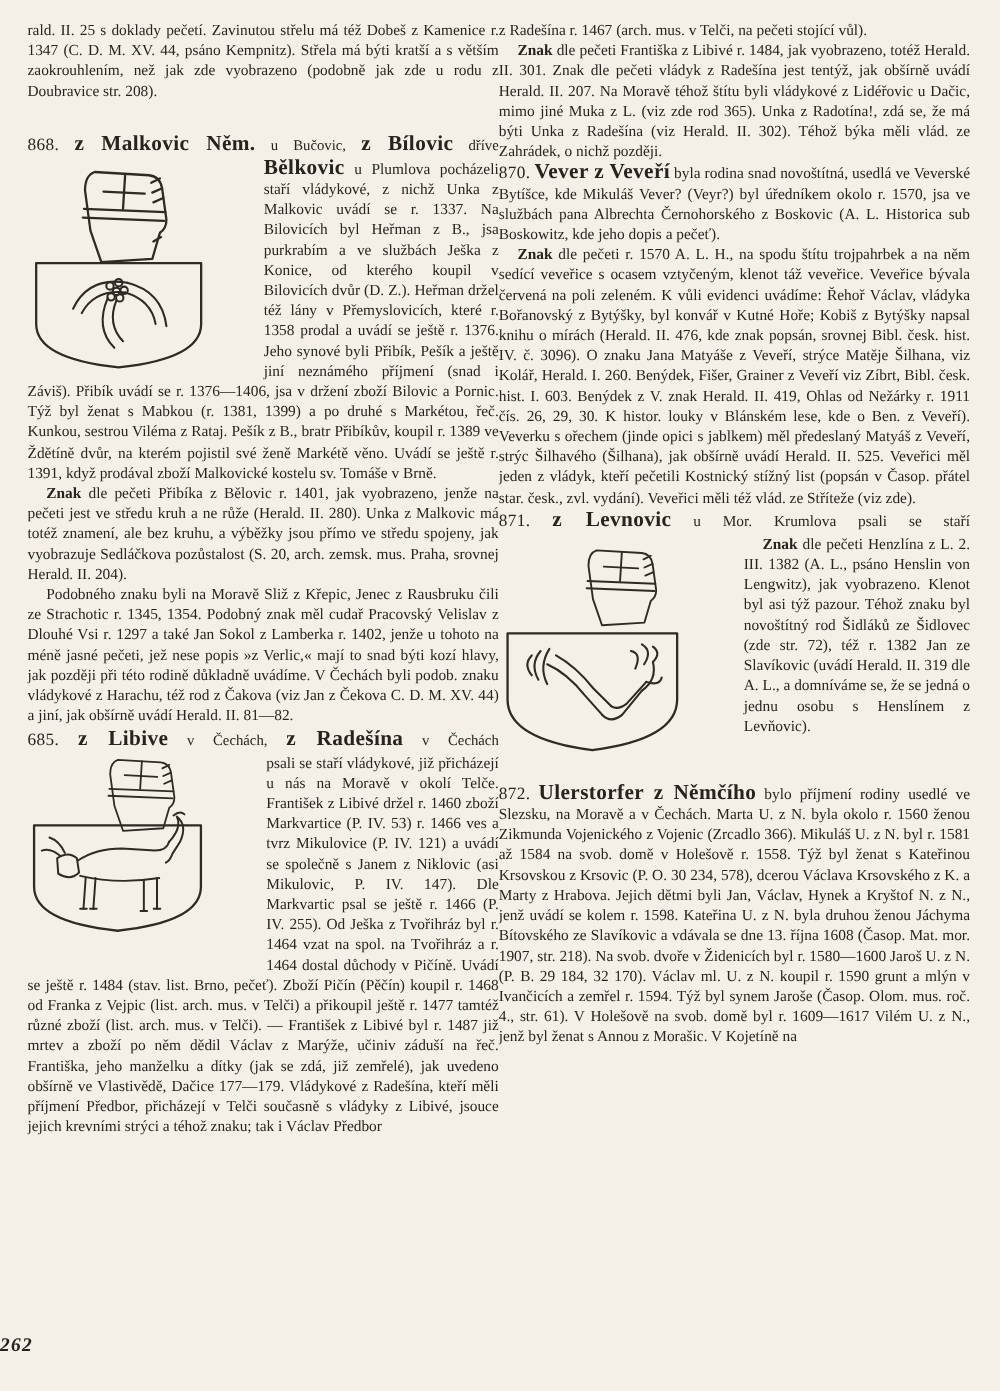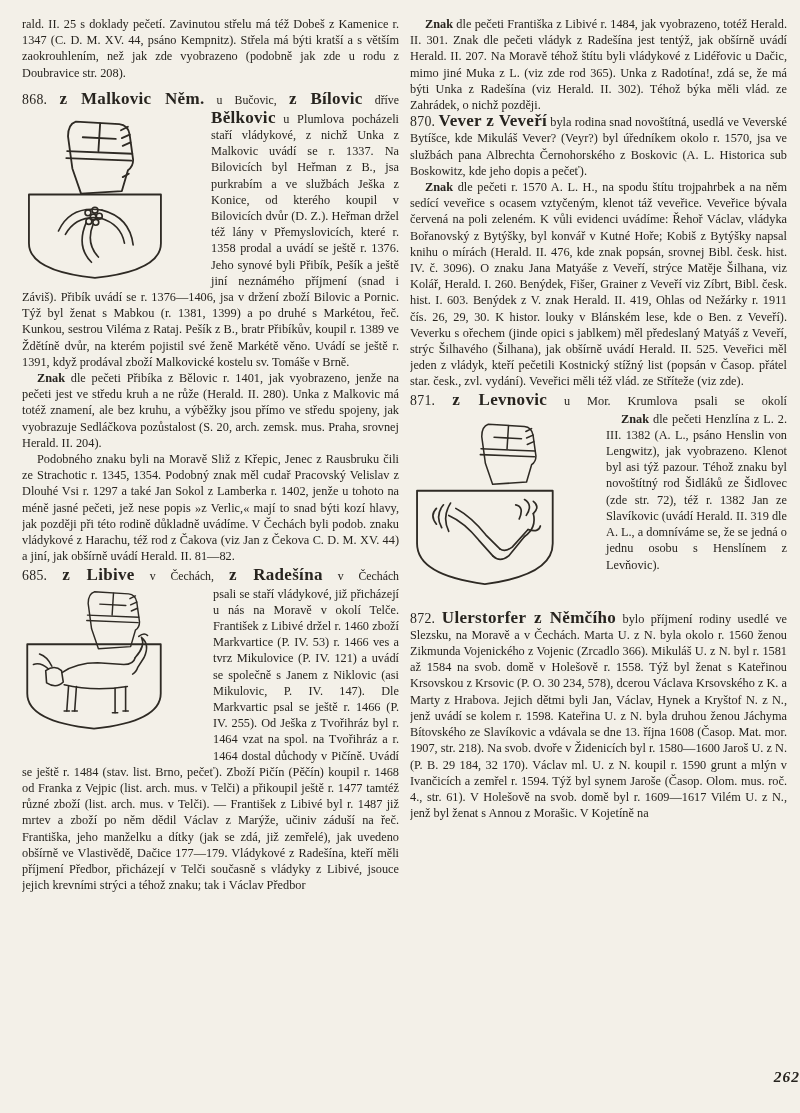--- a/index.html
+++ b/index.html
@@ -7,30 +7,29 @@
     width:800px;height:1113px;
     background:#f3f0e8;
     color:#27241f;
     font-family:"Liberation Serif", serif;
     position:relative;
     overflow:hidden;
   }
   .page{
     padding:16px 14px 0 22px;
     display:flex;
-    gap:11px;
     height:1060px;
     overflow:hidden;
   }
   .col{width:377px;flex:0 0 377px;overflow:hidden;}
   p{margin:0;font-size:12.3px;line-height:16.2px;text-align:justify;}
   .ind{text-indent:15px;}
   b{font-weight:700;}
   .entry{display:block;}
-  .m1{margin-top:8px;}
+  .m1{margin-top:24px;}
   .m2{}
   .hline{
     text-align:justify;
     text-align-last:justify;
     line-height:20px;
     white-space:normal;
   }
   .num{font-size:13.8px;letter-spacing:.3px;}
   .big{font-size:17px;font-weight:700;letter-spacing:.3px;}
   .sm{font-size:11.8px;}
@@ -43,21 +42,21 @@
     stroke-width:2.1;
     fill:none;
     stroke-linecap:round;
     stroke-linejoin:round;
   }
   .arms-a{width:178px;height:170px;}
   .arms-b{width:180px;height:158px;}
   .arms-c{width:185px;height:194px;margin-left:4px;}
   .pageno{
     position:absolute;left:0;right:0;top:1068px;
-    text-align:right;
+    text-align:left;
     font-size:15.5px;font-style:italic;font-weight:700;letter-spacing:1px;
   }
 </style>
 </head>
 <body>
 
 <div class="page">
 
   <div class="col">
 
@@ -143,36 +142,37 @@
           </g>
         </svg>
         <p>psali se staří vládykové, již přicházejí u nás na Moravě v okolí Telče. František z Libivé držel r. 1460 zboží Markvartice (P. IV. 53) r. 1466 ves a tvrz Mikulovice (P. IV. 121) a uvádí se společně s Janem z Niklovic (asi Mikulovic, P. IV. 147). Dle Markvartic psal se ještě r. 1466 (P. IV. 255). Od Ješka z Tvořihráz byl r. 1464 vzat na spol. na Tvořihráz a r. 1464 dostal důchody v Pičíně. Uvádí se ještě r. 1484 (stav. list. Brno, pečeť). Zboží Pičín (Pěčín) koupil r. 1468 od Franka z Vejpic (list. arch. mus. v Telči) a přikoupil ještě r. 1477 tamtéž různé zboží (list. arch. mus. v Telči). — František z Libivé byl r. 1487 již mrtev a zboží po něm dědil Václav z Marýže, učiniv záduší na řeč. Františka, jeho manželku a dítky (jak se zdá, již zemřelé), jak uvedeno obšírně ve Vlastivědě, Dačice 177—179. Vládykové z Radešína, kteří měli příjmení Předbor, přicházejí v Telči současně s vládyky z Libivé, jsouce jejich krevními strýci a téhož znaku; tak i Václav Předbor</p>
       </div>
     </section>
 
   </div>
 
   <div class="col">
 
+    <p>z Radešína r. 1467 (arch. mus. v Telči, na pečeti stojící vůl).</p>
     <p class="ind"><b>Znak</b><span> dle pečeti Františka z Libivé r. 1484, jak vyobrazeno, totéž Herald. II. 301. Znak dle pečeti vládyk z Radešína jest tentýž, jak obšírně uvádí Herald. II. 207. Na Moravě téhož štítu byli vládykové z Lidéřovic u Dačic, mimo jiné Muka z L. (viz zde rod 365). Unka z Radotína!, zdá se, že má býti Unka z Radešína (viz Herald. II. 302). Téhož býka měli vlád. ze Zahrádek, o nichž později.</span></p>
 
     <section class="entry m2">
       <p>
         <span class="num">870.</span>
         <span class="big">Vever z Veveří</span>
         <span>byla rodina snad novoštítná, usedlá ve Veverské Bytíšce, kde Mikuláš Vever? (Veyr?) byl úředníkem okolo r. 1570, jsa ve službách pana Albrechta Černohorského z Boskovic (A. L. Historica sub Boskowitz, kde jeho dopis a pečeť).</span>
       </p>
       <p class="ind"><b>Znak</b><span> dle pečeti r. 1570 A. L. H., na spodu štítu trojpahrbek a na něm sedící veveřice s ocasem vztyčeným, klenot táž veveřice. Veveřice bývala červená na poli zeleném. K vůli evidenci uvádíme: Řehoř Václav, vládyka Bořanovský z Bytýšky, byl konvář v Kutné Hoře; Kobiš z Bytýšky napsal knihu o mírách (Herald. II. 476, kde znak popsán, srovnej Bibl. česk. hist. IV. č. 3096). O znaku Jana Matyáše z Veveří, strýce Matěje Šilhana, viz Kolář, Herald. I. 260. Benýdek, Fišer, Grainer z Veveří viz Zíbrt, Bibl. česk. hist. I. 603. Benýdek z V. znak Herald. II. 419, Ohlas od Nežárky r. 1911 čís. 26, 29, 30. K histor. louky v Blánském lese, kde o Ben. z Veveří). Veverku s ořechem (jinde opici s jablkem) měl předeslaný Matyáš z Veveří, strýc Šilhavého (Šilhana), jak obšírně uvádí Herald. II. 525. Veveřici měl jeden z vládyk, kteří pečetili Kostnický stížný list (popsán v Časop. přátel star. česk., zvl. vydání). Veveřici měli též vlád. ze Stříteže (viz zde).</span></p>
     </section>
 
     <section class="entry m2">
       <p class="hline">
         <span class="num">871.</span>
         <span class="big">z Levnovic</span>
-        <span class="md">u Mor. Krumlova psali se okolí</span>
+        <span class="md">u Mor. Krumlova psali se staří</span>
       </p>
       <div class="flow">
         <svg class="arms arms-c" viewBox="0 0 210 210">
           <g transform="translate(38,0) scale(0.82)">
             <path d="M62,8 L112,11 Q122,12 124,23 L128,52 Q128,60 122,64 L115,88 L68,91 L58,62 L53,25 Q53,11 62,8 Z"></path>
             <path d="M52,42 L127,45"></path>
             <path d="M51,50 L126,53"></path>
             <path d="M90,10 L88,42"></path>
             <path d="M70,26 L108,28"></path>
             <path d="M114,18 L122,14 M115,27 L124,23 M116,36 L125,32"></path>

